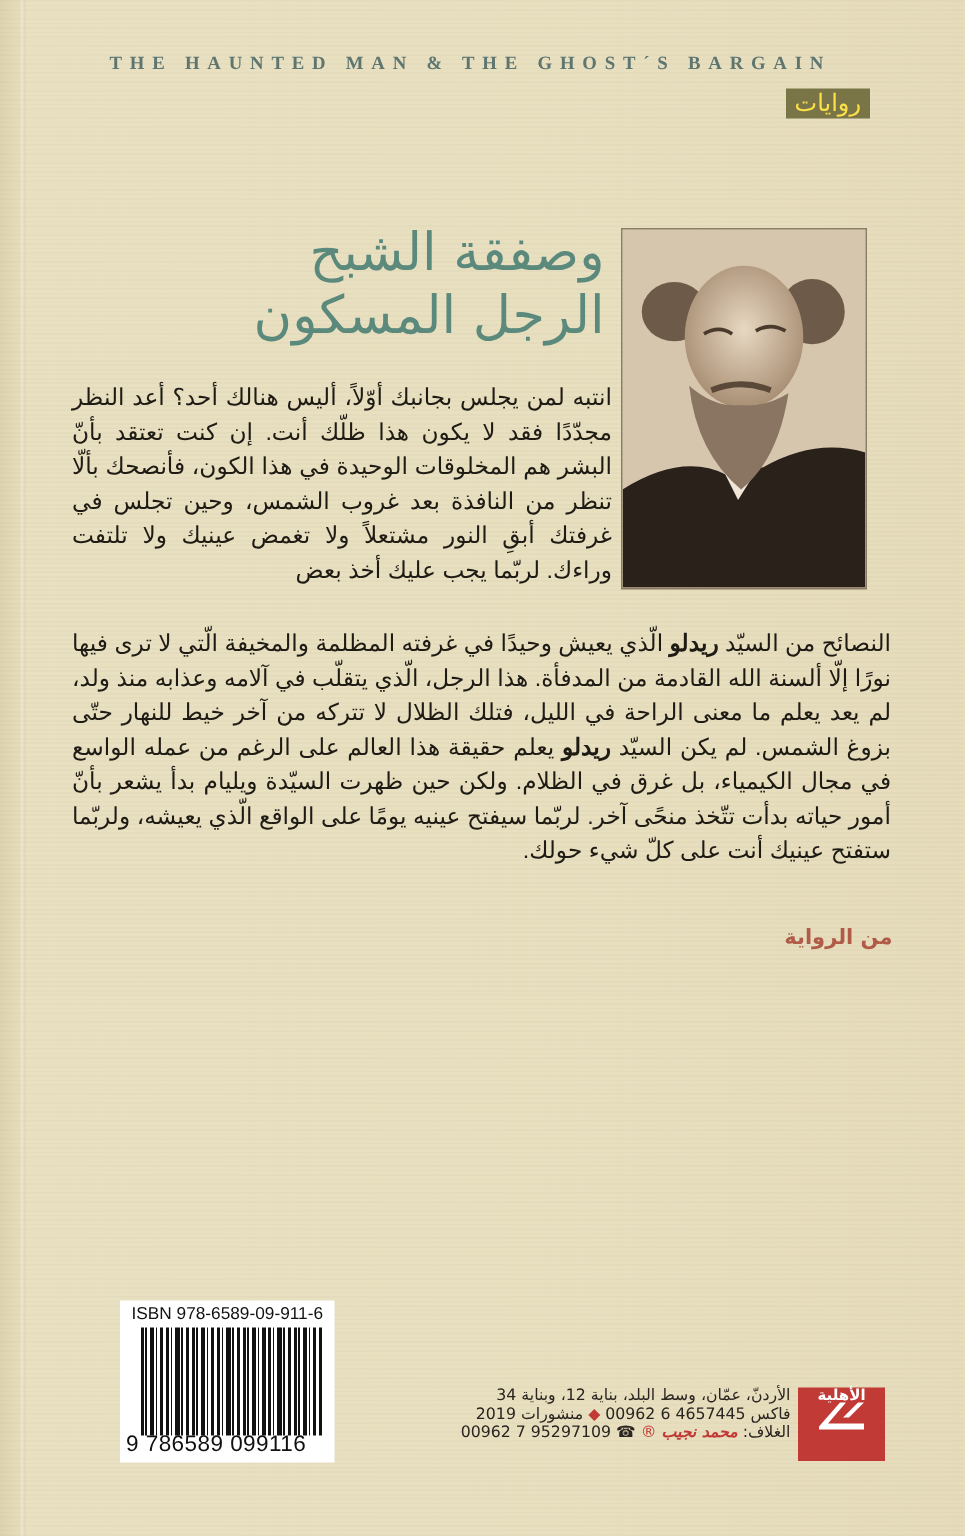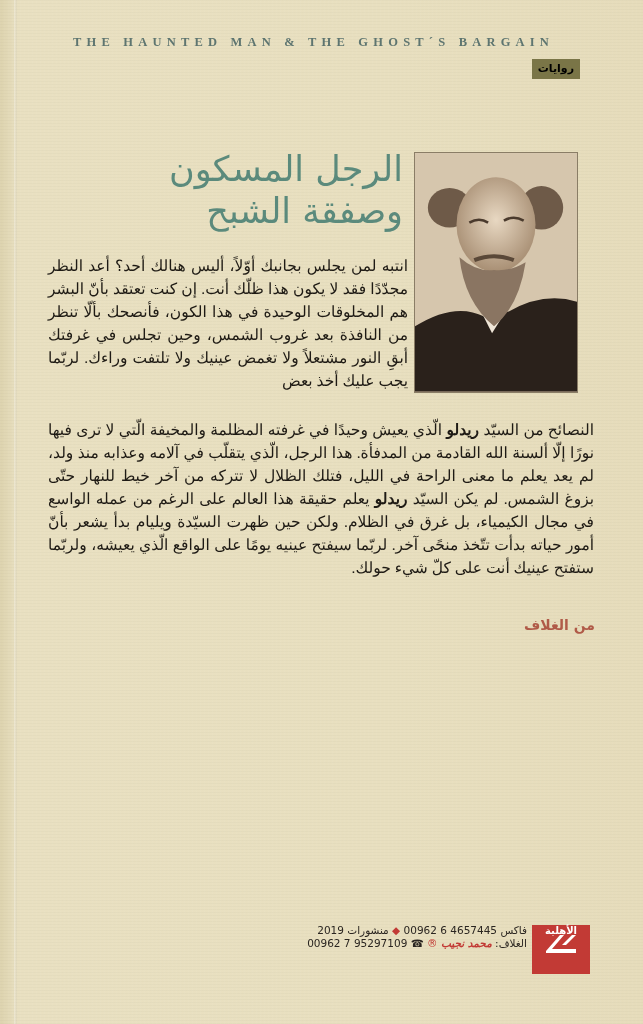--- a/index.html
+++ b/index.html
@@ -21,42 +21,42 @@
     background: linear-gradient(90deg, rgba(255,255,255,0.35), rgba(0,0,0,0.04));
   }
   .series-title {
     position: absolute; top: 35px; left: 73px; width: 510px;
     font-family: Liberation Serif, serif;
     font-size: 12.5px; font-weight: bold; letter-spacing: 5.2px;
     color: #5e7570; white-space: nowrap;
   }
   .series-badge {
     position: absolute; top: 59px; right: 63px;
-    background: #7a7547; color: #000000;
-    font-family: "DejaVu Sans", sans-serif; font-weight: bold;
-    font-size: 11px; line-height: 20px; padding: 0 6px;
+    background: #7a7547; color: #fde047;
+    font-family: "DejaVu Sans", sans-serif; font-weight: normal;
+    font-size: 16px; line-height: 20px; padding: 0 6px;
     letter-spacing: 4px; direction: rtl;
   }
   .book-title {
     position: absolute; top: 148px; right: 240px; width: 250px;
     direction: rtl; text-align: right;
     color: #5b8a7c; font-family: "DejaVu Sans", sans-serif;
     font-size: 35px; line-height: 42px; font-weight: normal;
   }
   .portrait {
     position: absolute; top: 152px; left: 414px; width: 164px; height: 241px;
     border: 1px solid #8a7d66; box-sizing: border-box;
     background: linear-gradient(180deg, #d8c9b2 0%, #cbb79c 60%, #b49f84 100%);
     overflow: hidden;
   }
   .portrait svg { width: 100%; height: 100%; display: block; }
   .text-body {
     position: absolute; direction: rtl; text-align: justify;
     text-align-last: right;
-    font-family: Liberation Serif, serif; color: #1e1a14;
+    font-family: Liberation Sans, sans-serif; color: #1e1a14;
     font-size: 15.5px; line-height: 23px;
   }
   .body-top { top: 238px; left: 48px; width: 360px; }
   .body-full { top: 402px; left: 48px; width: 546px; }
   .body-full b { font-weight: bold; }
   .source-label {
     position: absolute; top: 617px; right: 48px;
     direction: rtl; color: #b05a48;
     font-family: "DejaVu Sans", sans-serif; font-weight: bold; font-size: 14px;
   }
@@ -99,22 +99,22 @@
 </head>
 <body>
 
 <div class="cover">
   <div class="spine-edge"></div>
 
   <div class="series-title">THE HAUNTED MAN &amp; THE GHOST´S BARGAIN</div>
   <div class="series-badge">روايات</div>
 
   <div class="book-title">
+    <div>وصفقة الشبح</div>
     <div>الرجل المسكون</div>
-    <div>وصفقة الشبح</div>
   </div>
 
   <div class="portrait">
     <svg viewBox="0 0 164 241">
       <defs>
         <radialGradient id="face" cx="50%" cy="45%" r="55%">
           <stop offset="0%" stop-color="#e8d8c2"></stop>
           <stop offset="100%" stop-color="#a88f74"></stop>
         </radialGradient>
       </defs>
@@ -134,32 +134,38 @@
 
       <path d="M45 105 Q50 150 80 175 Q105 155 112 110 Q95 120 80 118 Q62 120 45 105 Z" fill="#8a7562"></path>
       <path d="M60 108 Q80 100 100 108" stroke="#5a4838" stroke-width="4" fill="none"></path>
     </svg>
   </div>
 
   <p class="text-body body-top">انتبه لمن يجلس بجانبك أوّلاً، أليس هنالك أحد؟ أعد النظر مجدّدًا فقد لا يكون هذا ظلّك أنت. إن كنت تعتقد بأنّ البشر هم المخلوقات الوحيدة في هذا الكون، فأنصحك بألّا تنظر من النافذة بعد غروب الشمس، وحين تجلس في غرفتك أبقِ النور مشتعلاً ولا تغمض عينيك ولا تلتفت وراءك. لربّما يجب عليك أخذ بعض</p>
 
   <p class="text-body body-full"><span>النصائح من السيّد </span><b>ريدلو</b><span> الّذي يعيش وحيدًا في غرفته المظلمة والمخيفة الّتي لا ترى فيها نورًا إلّا ألسنة الله القادمة من المدفأة. هذا الرجل، الّذي يتقلّب في آلامه وعذابه منذ ولد، لم يعد يعلم ما معنى الراحة في الليل، فتلك الظلال لا تتركه من آخر خيط للنهار حتّى بزوغ الشمس. لم يكن السيّد </span><b>ريدلو</b><span> يعلم حقيقة هذا العالم على الرغم من عمله الواسع في مجال الكيمياء، بل غرق في الظلام. ولكن حين ظهرت السيّدة ويليام بدأ يشعر بأنّ أمور حياته بدأت تتّخذ منحًى آخر. لربّما سيفتح عينيه يومًا على الواقع الّذي يعيشه، ولربّما ستفتح عينيك أنت على كلّ شيء حولك.</span></p>
 
-  <div class="source-label">من الغلاف</div>
+  <div class="source-label">من الرواية</div>
 
+  <div class="barcode">
+    <div class="isbn">ISBN 978-6589-09-911-6</div>
+    <div class="bars"></div>
+    <div class="digits">9  786589  099116</div>
+  </div>
 
   <div class="publisher-logo">
     <svg width="38" height="24" viewBox="0 0 38 24">
       <path d="M4 20 L18 4 L22 4 L10 18 L34 18 L34 22 L4 22 Z" fill="#ffffff"></path>
       <path d="M20 14 L30 4 L34 4 L24 14 Z" fill="#ffffff"></path>
     </svg>
     <span>الأهلية</span>
   </div>
 
   <div class="publisher-info">
+    <div>الأردنّ، عمّان، وسط البلد، بناية 12، وبناية 34</div>
     <div>
       <span>فاكس </span><span class="ltr">00962 6 4657445</span>
       <span class="diamond">◆</span>
       <span>منشورات 2019</span>
     </div>
     <div>
       <span>الغلاف: </span><span class="designer">محمد نجيب</span>
       <span class="diamond">®</span>
       <span>☎</span>
       <span class="ltr">00962 7 95297109</span>

